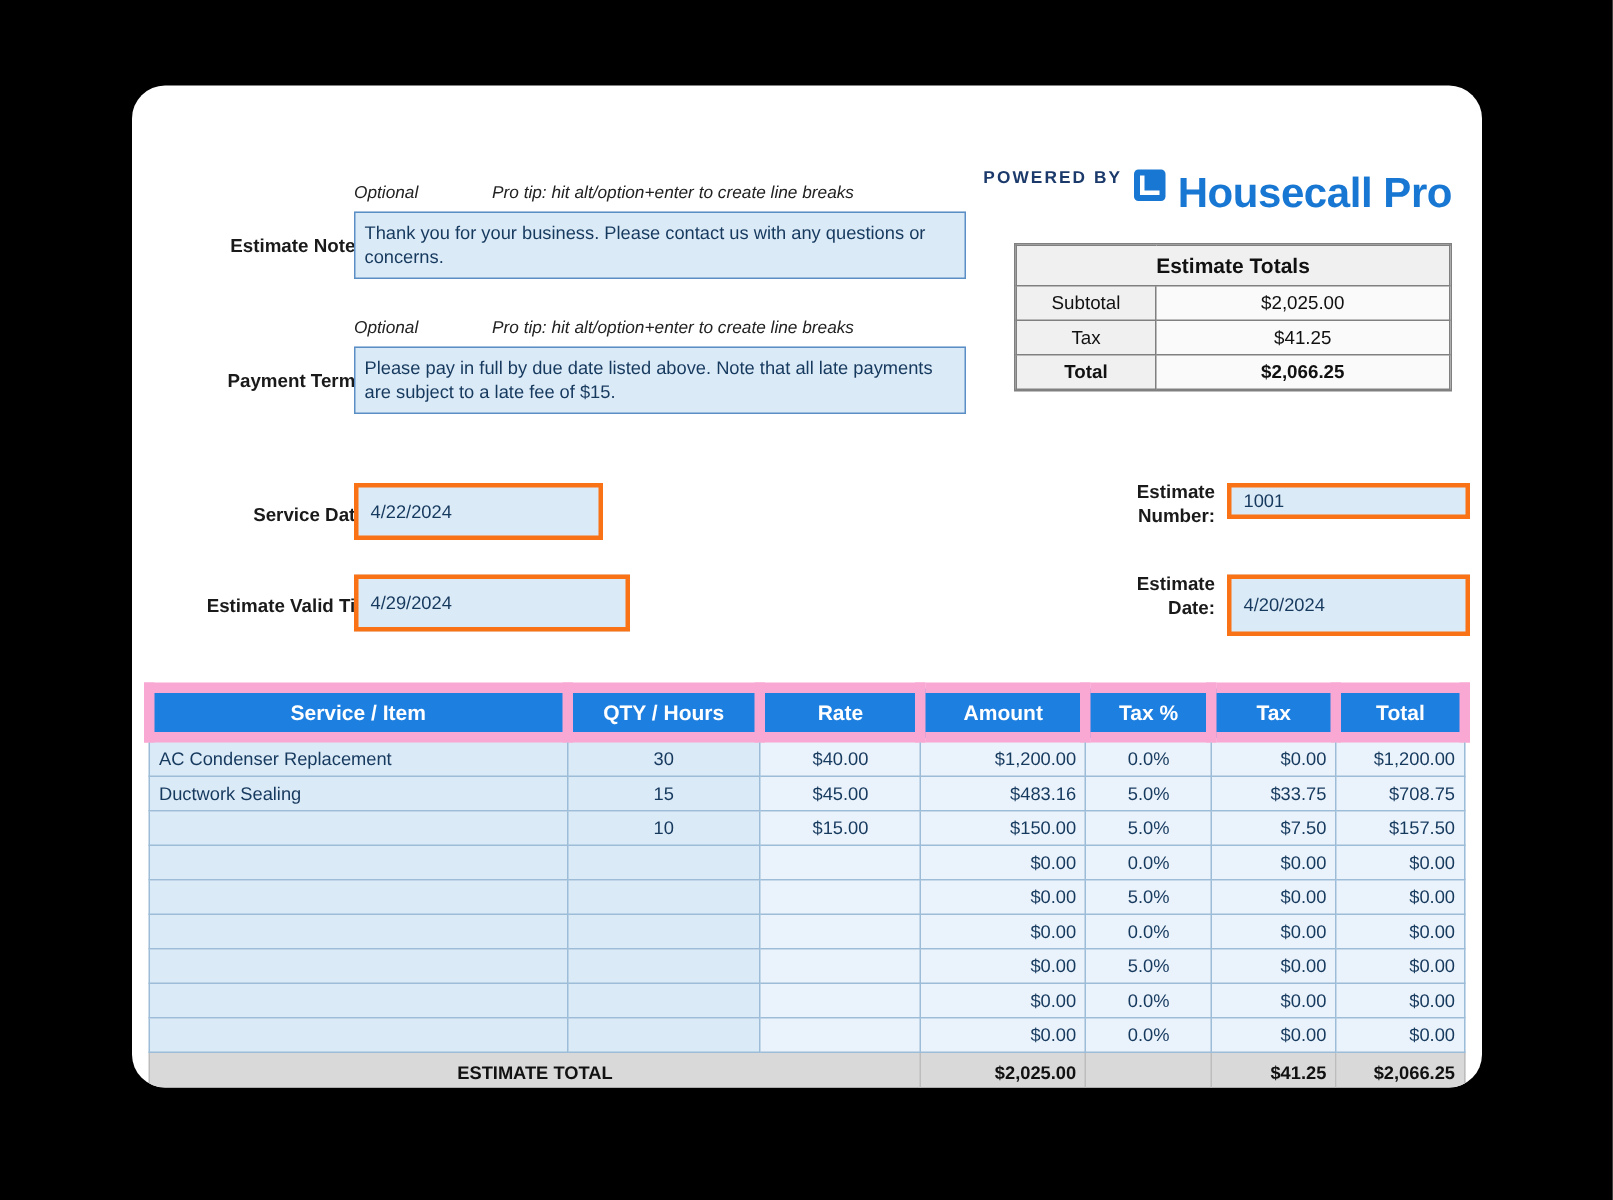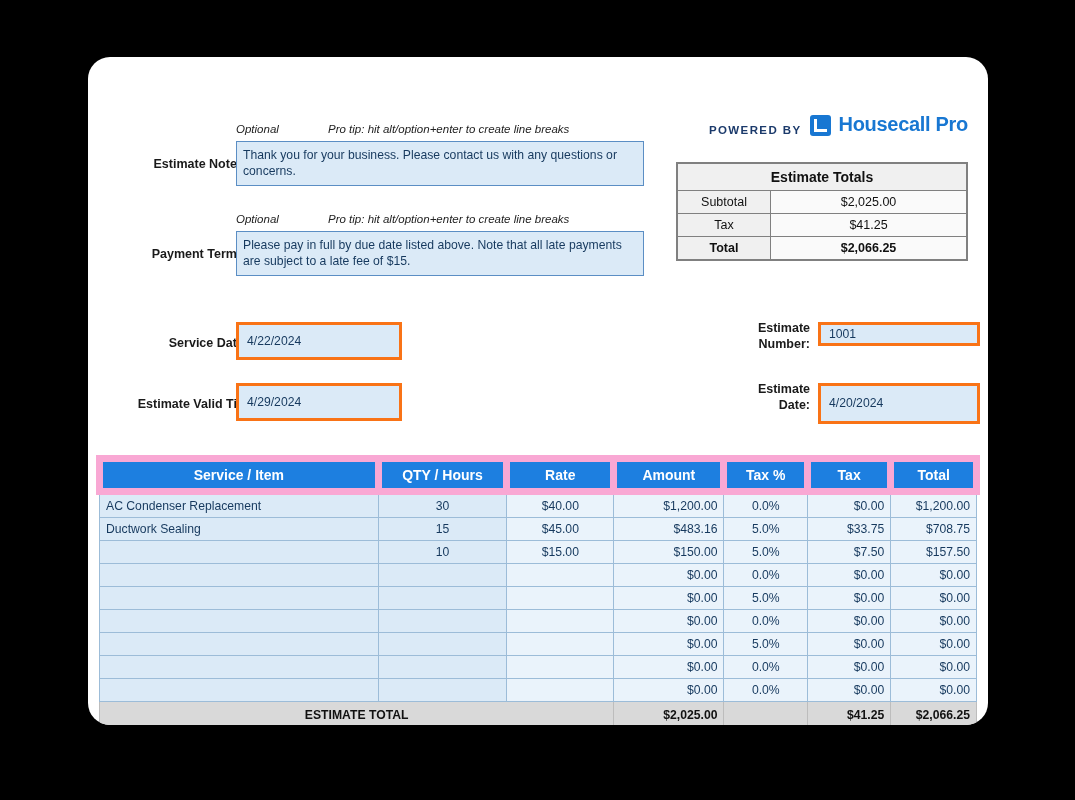--- a/index.html
+++ b/index.html
@@ -29,21 +29,21 @@
     width: 100%;
     height: 100%;
   }
 
   
   .brand {
     position: absolute;
     right: 20px;
     top: 56px;
     display: flex;
-    align-items: flex-end;
+    align-items: flex-start;
     gap: 8px;
   }
   .brand-powered {
     font-size: 11.5px;
     letter-spacing: 1.4px;
     font-weight: bold;
     color: #1b3a6b;
   }
   .brand-mark {
     width: 21px;
@@ -57,21 +57,21 @@
     position: absolute;
     left: 4px;
     top: 4px;
     width: 13px;
     height: 13px;
     border-left: 3px solid #fff;
     border-bottom: 3px solid #fff;
     box-sizing: border-box;
   }
   .brand-name {
-    font-size: 20px;
+    font-size: 28px;
     font-weight: bold;
     color: #1877d2;
     letter-spacing: -0.3px;
   }
 
   
   .lbl {
     position: absolute;
     font-size: 12.5px;
     font-weight: bold;
@@ -206,21 +206,21 @@
 
     <div class="hint" style="left:148px; top:156px;">Optional</div>
     <div class="hint" style="left:240px; top:156px;">Pro tip:  hit alt/option+enter to create line breaks</div>
     <div class="lbl" style="left:0px; top:190px; width:160px;">Payment Terms:</div>
     <div class="field" style="left:148px; top:174px; width:408px; height:45px;">Please pay in full by due date listed above. Note that all late payments are subject to a late fee of $15.</div>
 
     <div class="lbl" style="left:0px; top:279px; width:160px;">Service Date:</div>
     <div class="field plain" style="left:148px; top:265px; width:166px; height:38px;">4/22/2024</div>
 
     <div class="lbl" style="left:0px; top:340px; width:160px;">Estimate Valid Till:</div>
-    <div class="field plain" style="left:148px; top:326px; width:166px; height:38px;">4/29/2024</div>
+    <div class="field plain" style="left:148px; top:326px; width:184px; height:38px;">4/29/2024</div>
 
     <div class="lbl" style="left:640px; top:264px; width:82px; line-height:1.25;">Estimate Number:</div>
     <div class="field plain" style="left:730px; top:265px; width:162px; height:24px;">1001</div>
 
     <div class="lbl" style="left:640px; top:325px; width:82px; line-height:1.25;">Estimate Date:</div>
     <div class="field plain" style="left:730px; top:326px; width:162px; height:41px;">4/20/2024</div>
 
     <div class="totals">
       <table>
         <thead>

